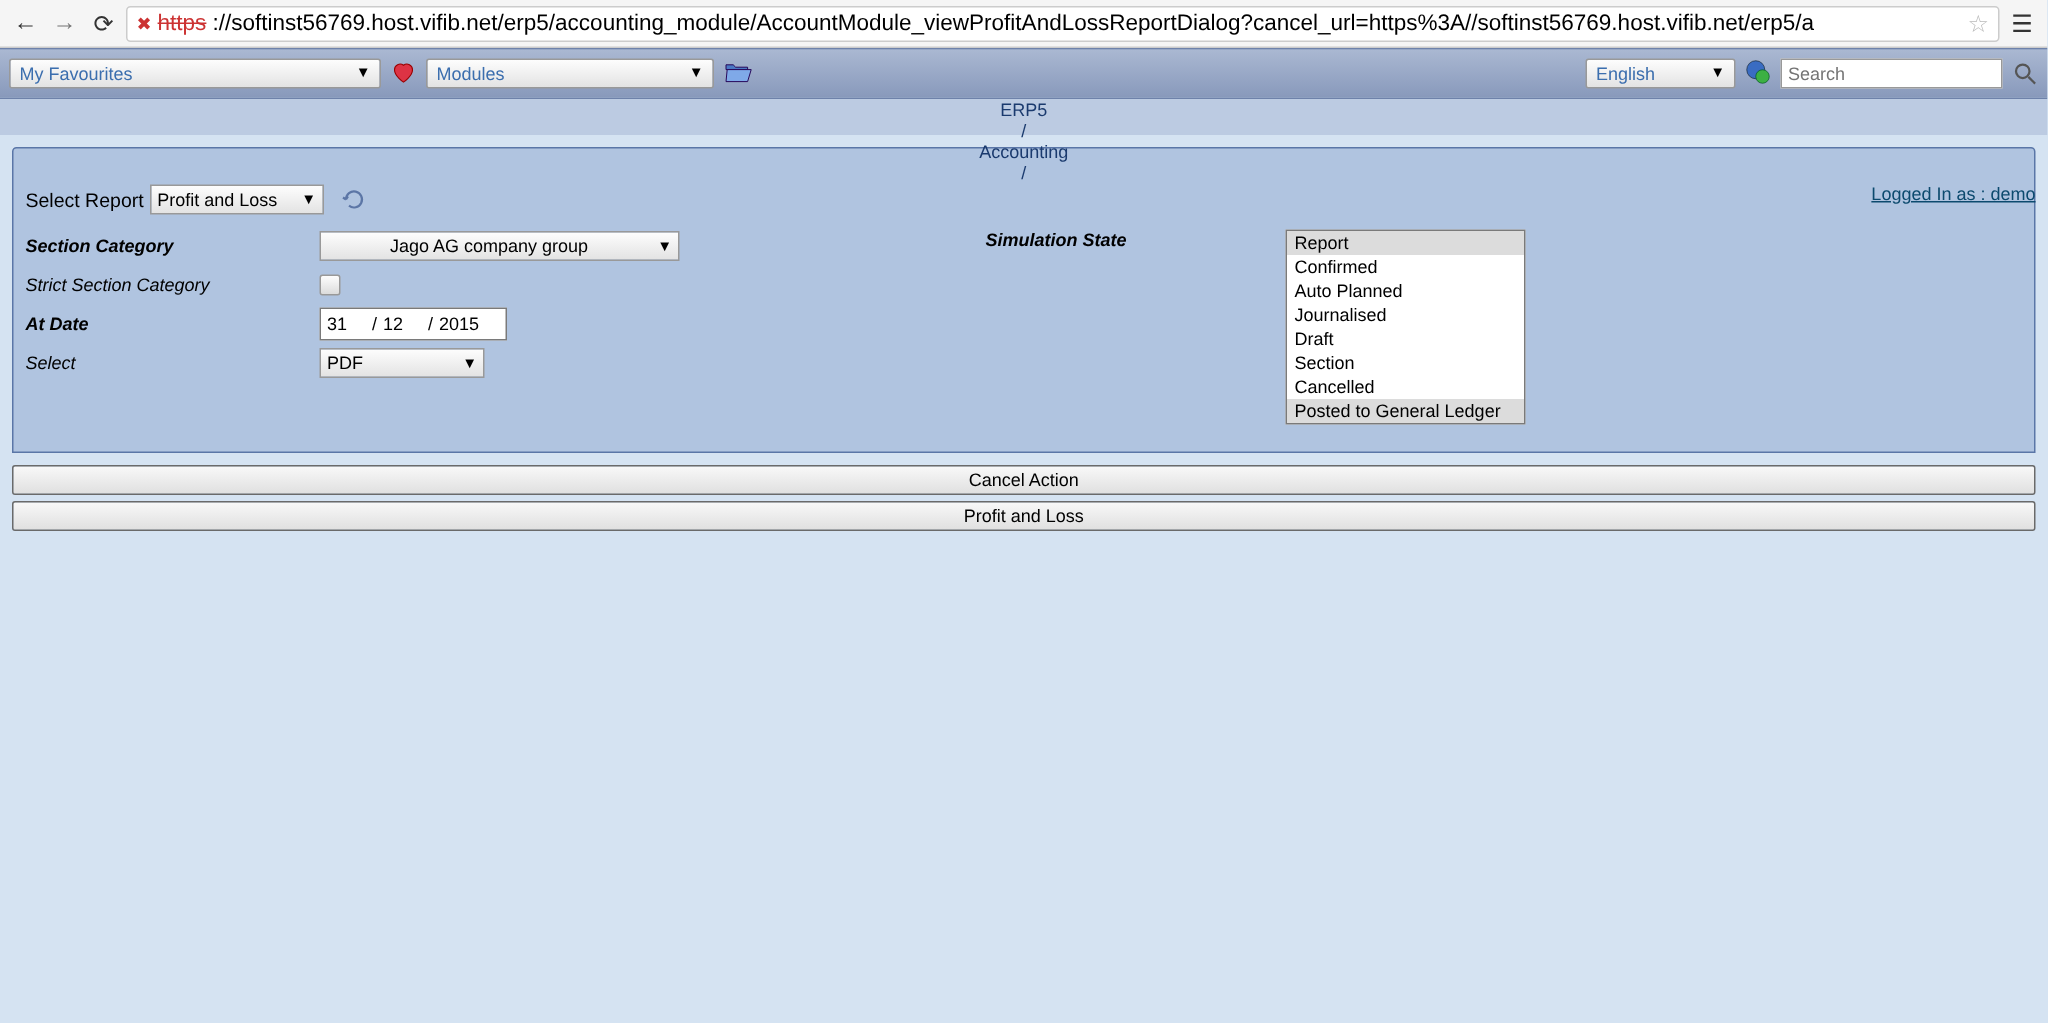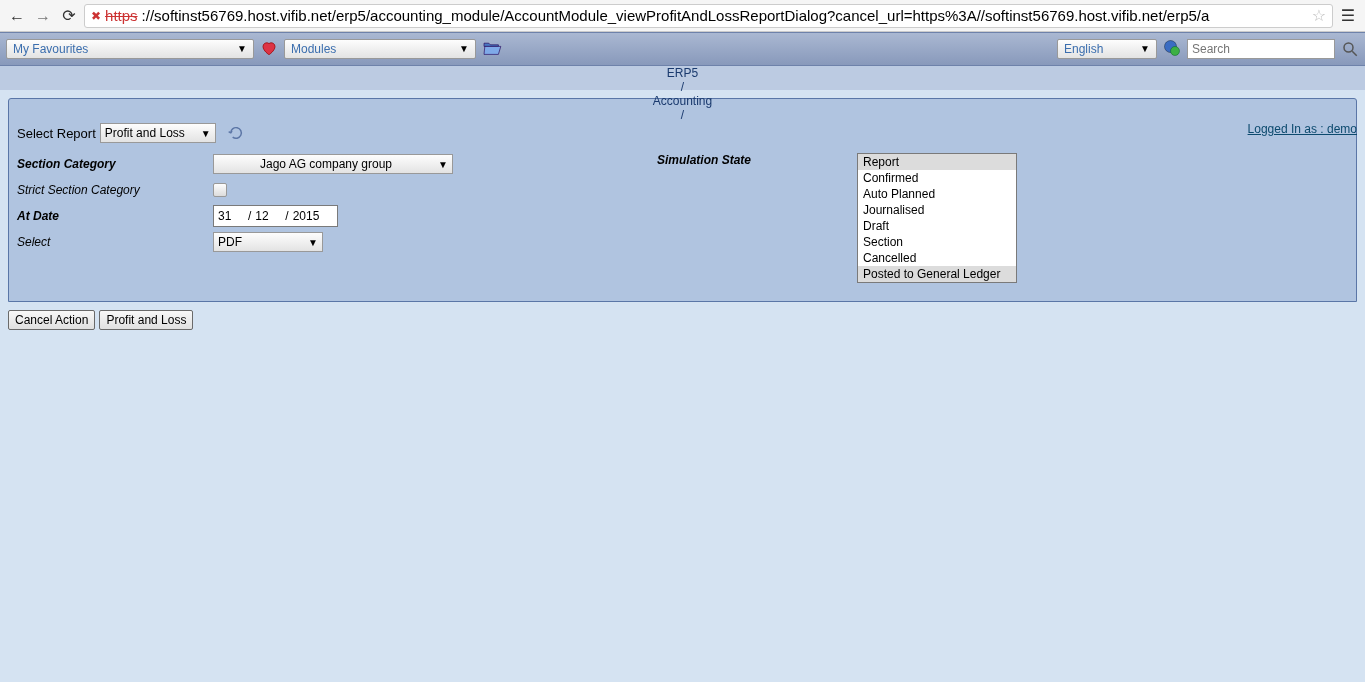--- a/index.html
+++ b/index.html
@@ -187,20 +187,21 @@
   .sim-item {
     padding: 1px 5px;
     cursor:pointer;
   }
   .sim-item.selected { background:#dcdcdc; }
 
   
   .buttons-row {
     display:flex; gap:4px;
     margin: 8px;
+    flex-direction: column;
   }
   .btn {
     background: linear-gradient(#f8f8f8,#e0e0e0);
     border:1px solid #6a6a6a;
     border-radius:2px;
     padding: 2px 6px;
     font-size:12px;
     cursor:pointer;
   }
 </style>

